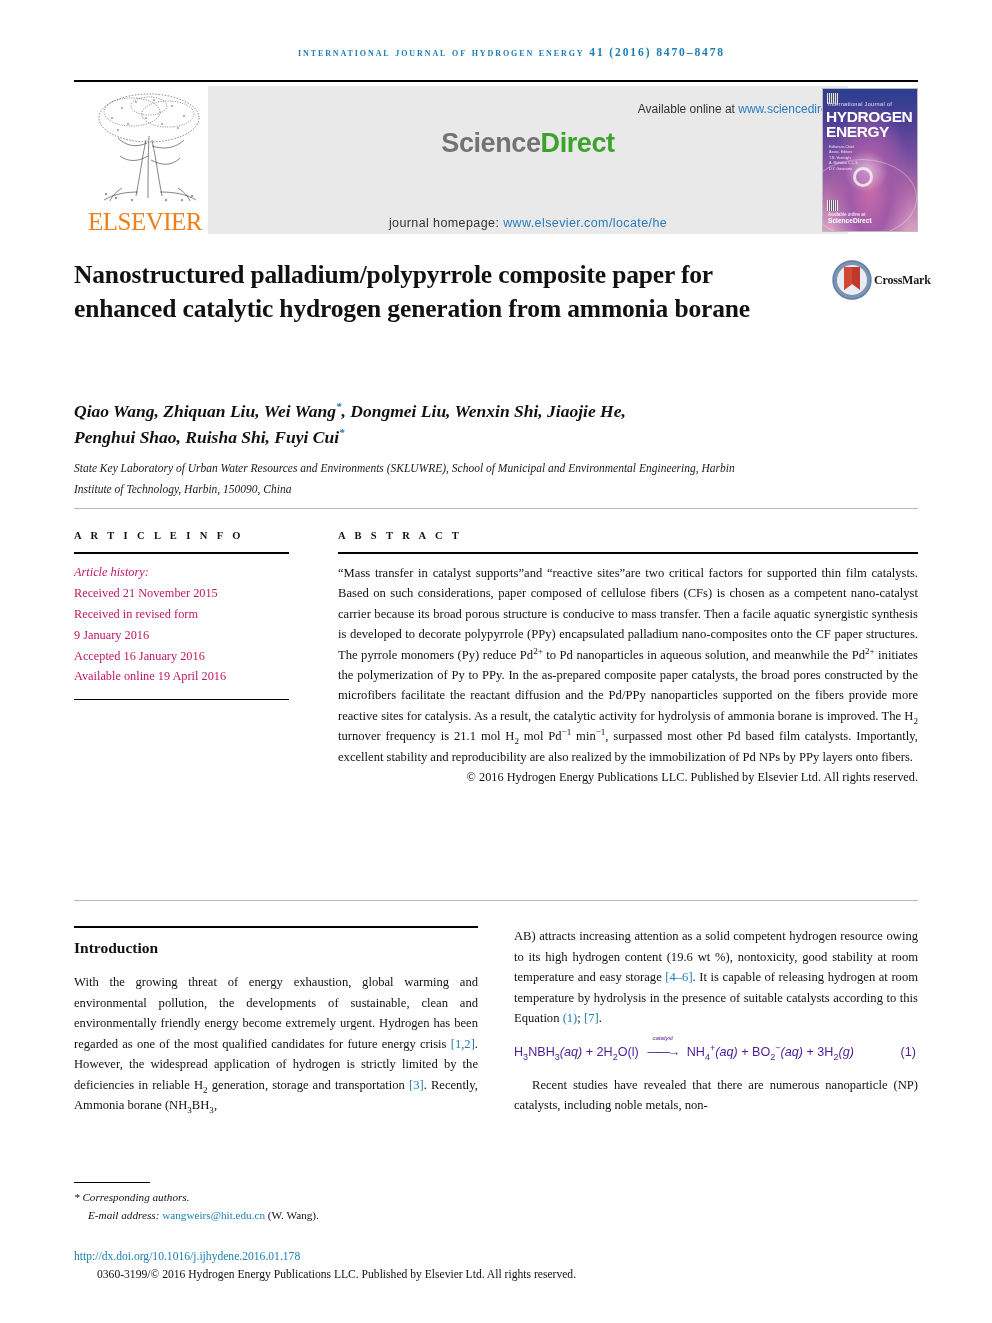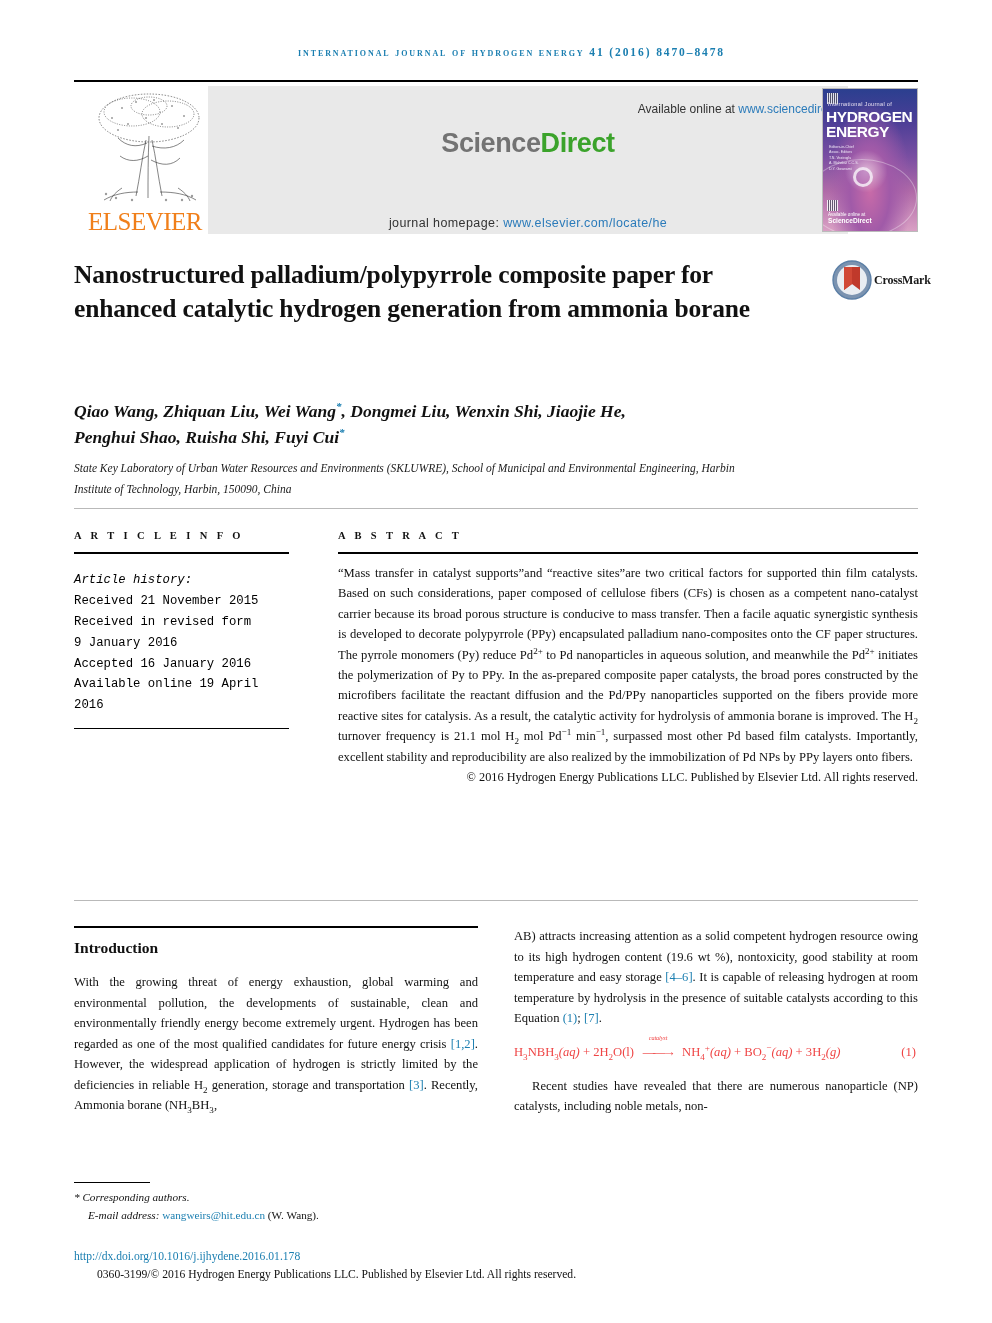--- a/index.html
+++ b/index.html
@@ -217,25 +217,25 @@
     font-size: 10.5px;
     font-weight: bold;
     letter-spacing: 3.4px;
     color: #111;
     margin-bottom: 11px;
   }
   .hr-black { height: 2px; background: #000; width: 100%; }
   .hr-thin  { height: 1px; background: #000; width: 100%; }
 
   .info-body {
-    font-family: Liberation Mono, monospace;
+    font-family: Liberation Serif, serif;
     font-size: 12.3px;
     line-height: 1.70;
-    color: #000000;
-    padding-top: 16px;
+    color: #be185d;
+    padding-top: 8px;
   }
   .info-body .it { font-style: italic; }
   .info-gap { height: 12px; }
   .kw-head { font-style: italic; }
 
   .abs-body {
     font-family: "Liberation Serif", serif;
     font-size: 12.6px;
     line-height: 1.62;
     color: #111;
@@ -273,24 +273,24 @@
     line-height: 1.63;
     text-align: justify;
     color: #111;
     margin: 0;
   }
   .ptext.indent { text-indent: 18px; }
   .cite { color: #1a7eb0; }
 
   .equation {
     position: relative;
-    font-family: Liberation Serif, serif;
+    font-family: Liberation Sans, sans-serif;
     font-size: 12.6px;
     margin-top: 16px;
-    color: #ef4444;
+    color: #4c1d95;
     white-space: nowrap;
   }
   .eq-arrow {
     position: relative;
     display: inline-block;
     width: 48px;
     vertical-align: baseline;
     text-align: center;
   }
   .eq-arrow .cat {

